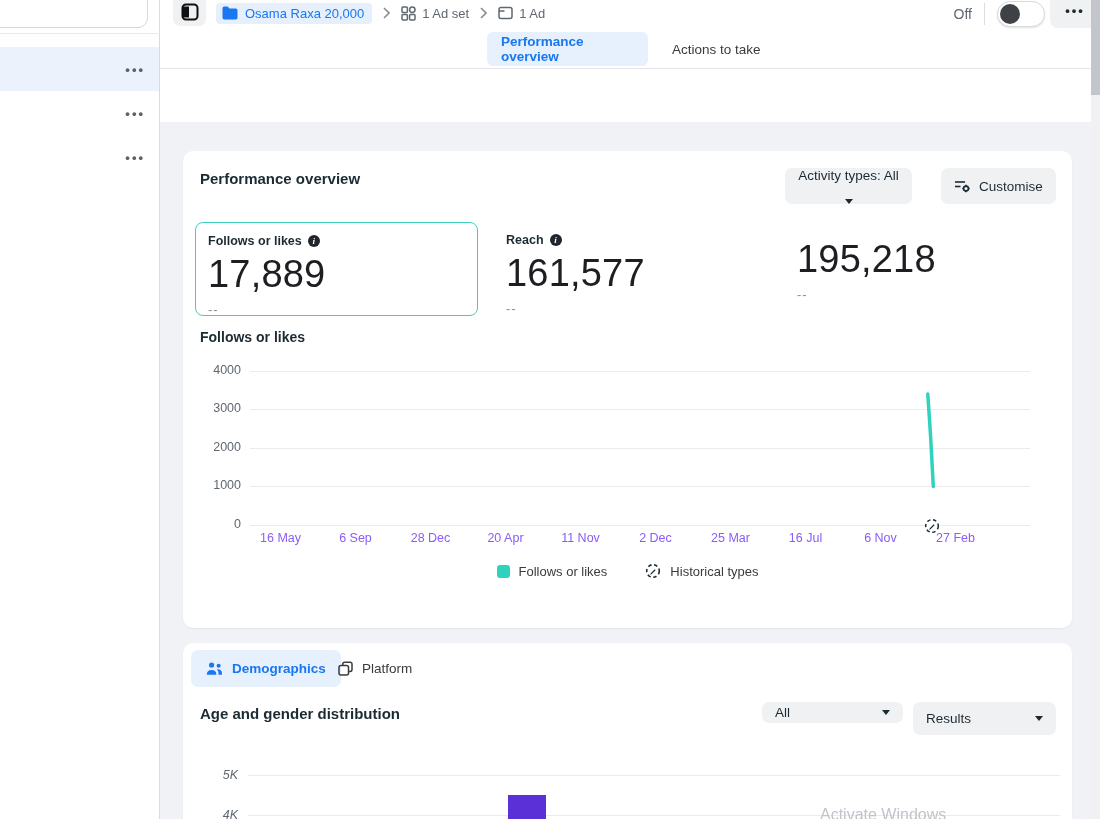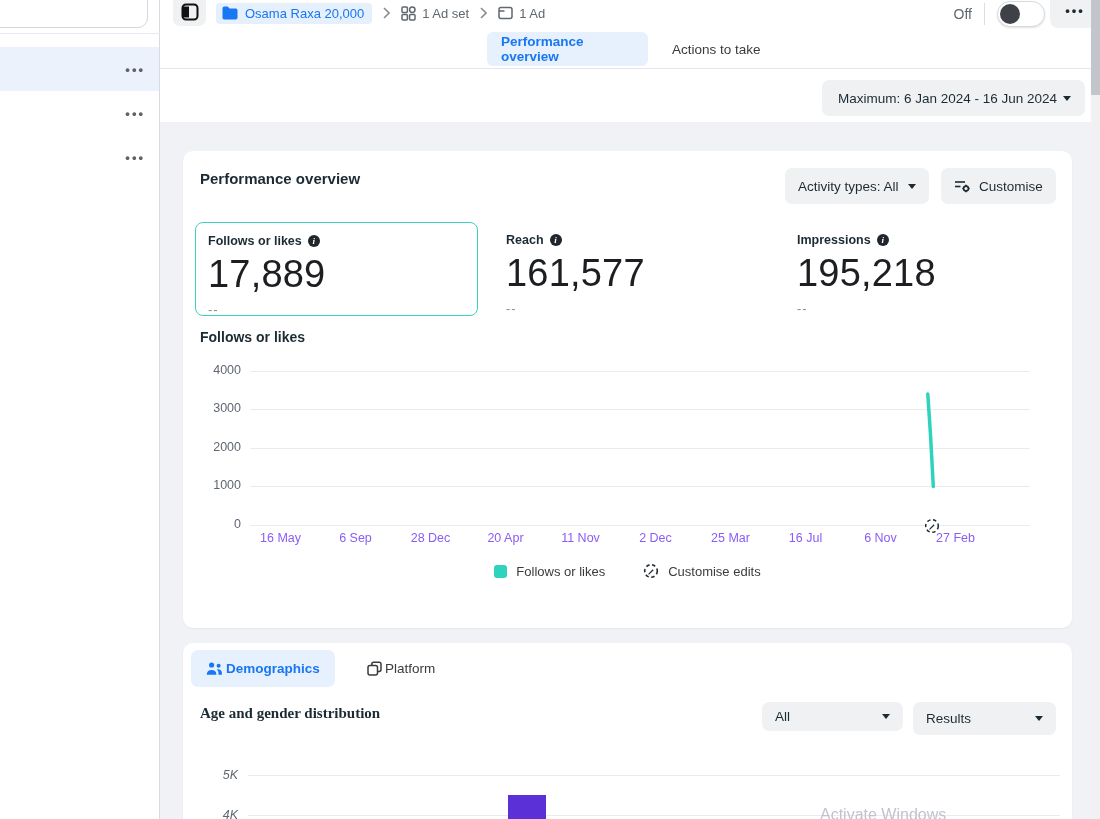--- a/index.html
+++ b/index.html
@@ -84,25 +84,25 @@
   .plot-svg { position:absolute; left:67px; top:220px; }
   .edit-marker { position:absolute; left:741px; top:367px; width:16px; height:16px; }
   .xticks { position:absolute; left:60px; top:380px; width:750px; display:flex; }
   .xtick { width:75px; text-align:center; font-size:12.5px; color:#8b5cf6; }
   .legend { position:absolute; left:0; top:412px; width:889px; display:flex; justify-content:center;
     align-items:center; gap:38px; }
   .legend-item { display:flex; align-items:center; gap:9px; font-size:13px; color:#3a3b3c; }
   .legend-swatch { width:13px; height:13px; border-radius:3px; background:#2fd3bd; }
 
   
-  .demo-tab { position:absolute; top:7px; height:37px; display:flex; align-items:center; gap:3px;
+  .demo-tab { position:absolute; top:7px; height:37px; display:flex; align-items:center; gap:9px;
     padding:0 15px; border-radius:7px; font-size:13.5px; cursor:pointer; }
   .demo-tab.active { left:8px; background:#e7f0fd; color:#1877f2; font-weight:700; }
-  .demo-tab.inactive { left:169px; color:#3a3b3c; }
-  .section-heading { position:absolute; left:17px; top:62px; font-size:15px; font-weight:700; color:#1c2b33;font-family:Liberation Serif, serif; }
+  .demo-tab.inactive { left:140px; color:#3a3b3c; }
+  .section-heading { position:absolute; left:17px; top:62px; font-size:15px; font-weight:700; color:#1c2b33; }
   .mini-ytick { position:absolute; width:30px; text-align:right; left:25px; font-size:12.5px; color:#606770;font-style:italic; }
   .mini-grid { position:absolute; left:65px; width:812px; height:1px; background:#e9ebee; }
   .bar { position:absolute; left:325px; top:152px; width:38px; height:110px; background:#5b30d6; }
   .watermark { position:absolute; left:637px; top:163px; font-size:16px; color:#c0c4ca; }
 
   
   .scroll-track { position:absolute; left:1091px; top:0; width:9px; height:819px; background:#f1f1f3; z-index:9; }
   .scroll-thumb { position:absolute; left:0; top:0; width:9px; height:95px; background:#c2c5ca; cursor:pointer; }
 
   svg { display:block; }
@@ -194,33 +194,27 @@
     <div class="tab-row">
       <div class="tab active" style="left:327px; width:161px;">
         <span>Performance overview</span>
       </div>
       <div class="tab inactive" style="left:498px;">
         <span>Actions to take</span>
       </div>
     </div>
   </div>
 
-  <div class="filter-row">
-    <button class="date-btn">
-      <span>Maximum: 6 Jan 2024 - 16 Jun 2024</span>
-      <span class="caret"></span>
-    </button>
-  </div>
 
   <div class="content">
 
     <div class="card card1">
       <div class="card-title">Performance overview</div>
 
-      <button class="gray-btn" style="left:602px; top:17px; width:144px; justify-content:space-between;">
+      <button class="gray-btn" style="left:602px; top:17px; width:127px; justify-content:space-between;flex-direction:column;">
         <span>Activity types: All</span>
         <span class="caret"></span>
       </button>
 
       <button class="gray-btn" style="left:758px; top:17px; width:115px;">
         <span>
           <svg width="17" height="16" viewBox="0 0 17 16" fill="none" stroke="#1c2b33" stroke-width="1.6">
             <line x1="1" y1="4" x2="11" y2="4"></line>
             <line x1="1" y1="8.5" x2="6.5" y2="8.5"></line>
             <circle cx="12" cy="10.5" r="2.4"></circle>
@@ -245,24 +239,20 @@
       <div class="metric" style="left:311px;">
         <div class="metric-label">
           <span>Reach</span>
           <span class="info-dot"></span>
         </div>
         <div class="metric-value">161,577</div>
         <div class="metric-change">--</div>
       </div>
 
       <div class="metric" style="left:602px;">
-        <div class="metric-label">
-          <span>Impressions</span>
-          <span class="info-dot"></span>
-        </div>
         <div class="metric-value">195,218</div>
         <div class="metric-change">--</div>
       </div>
 
       <div class="chart-subtitle">Follows or likes</div>
 
       <span class="ytick yt0">4000</span>
       <span class="ytick yt1">3000</span>
       <span class="ytick yt2">2000</span>
       <span class="ytick yt3">1000</span>
@@ -304,21 +294,21 @@
           <span class="legend-swatch" style="background: rgb(47, 211, 189);"></span>
           <span>Follows or likes</span>
         </span>
         <span class="legend-item">
           <span>
             <svg width="16" height="16" viewBox="0 0 16 16">
               <circle cx="8" cy="8" r="6.3" fill="none" stroke="#1c2b33" stroke-width="1.6" stroke-dasharray="3.4 2.6"></circle>
               <path d="M5.6 10.4l4.1-4.1 0.9 0.9-4.1 4.1-1.3 0.4z" fill="#1c2b33"></path>
             </svg>
           </span>
-          <span>Customise edits</span>
+          <span>Historical types</span>
         </span>
       </div>
     </div>
 
     <div class="card card2">
       <div class="demo-tab active">
         <span>
           <svg width="17" height="15" viewBox="0 0 17 15" fill="#1877f2">
             <circle cx="5.6" cy="4" r="2.6"></circle>
             <path d="M0.8 13.2c0-2.6 2.1-4.2 4.8-4.2s4.8 1.6 4.8 4.2v0.6H0.8z"></path>
@@ -334,21 +324,21 @@
           <svg width="15" height="15" viewBox="0 0 15 15" fill="none" stroke="#3a3b3c" stroke-width="1.5">
             <rect x="1" y="4.4" width="9.5" height="9.5" rx="2"></rect>
             <path d="M4.8 4.4V3a1.8 1.8 0 0 1 1.8-1.8h5.6A1.8 1.8 0 0 1 14 3v5.6a1.8 1.8 0 0 1-1.8 1.8h-1.5"></path>
           </svg>
         </span>
         <span>Platform</span>
       </div>
 
       <div class="section-heading">Age and gender distribution</div>
 
-      <button class="gray-btn" style="left:579px; top:59px; width:141px; height:29px; justify-content:space-between;">
+      <button class="gray-btn" style="left:579px; top:59px; width:141px; height:21px; justify-content:space-between;">
         <span>All</span>
         <span class="caret"></span>
       </button>
       <button class="gray-btn" style="left:730px; top:59px; width:143px; height:33px; justify-content:space-between;">
         <span>Results</span>
         <span class="caret"></span>
       </button>
 
       <span class="mini-ytick" style="top:125px;">5K</span>
       <div class="mini-grid" style="top:132px;"></div>

